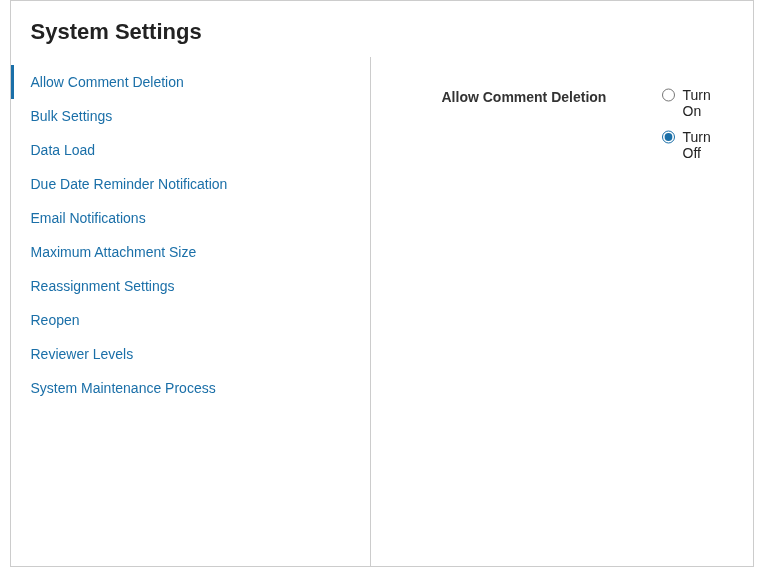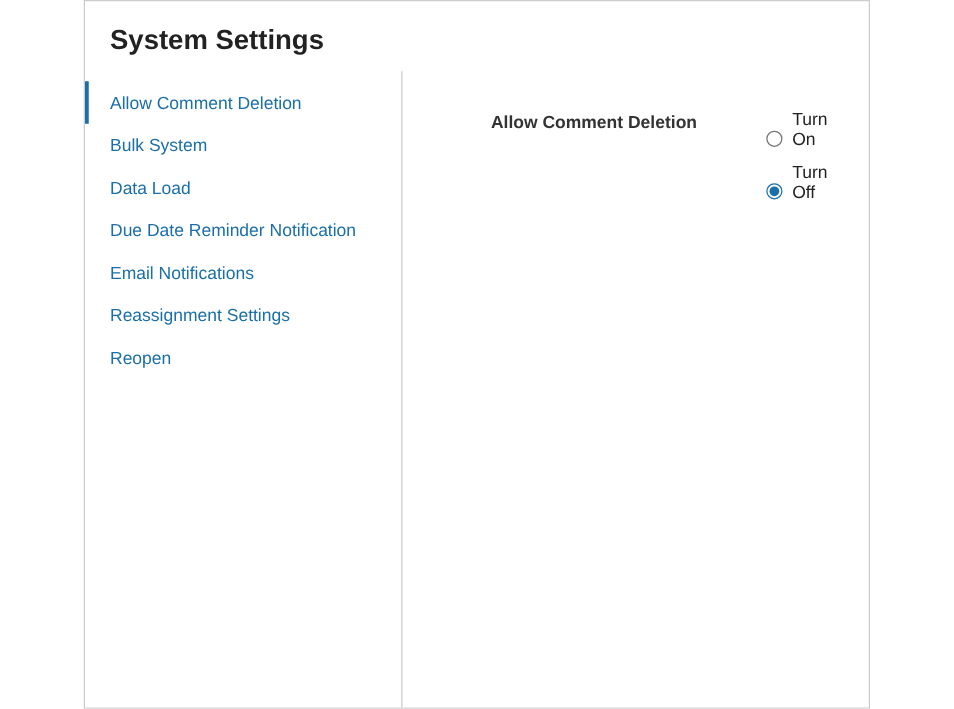--- a/index.html
+++ b/index.html
@@ -11,21 +11,21 @@
     body {
       font-family: Arial, sans-serif;
       background: #fff;
       display: flex;
       justify-content: center;
       align-items: center;
       min-height: 100vh;
     }
 
     .main-container {
-      width: 629px;
+      width: 744px;
       min-height: 567px;
       border: 1px solid #ccc;
       background: #fff;
       display: flex;
       flex-direction: column;
     }
 
     .page-title {
       font-size: 22px;
       font-weight: bold;
@@ -82,21 +82,21 @@
     }
 
     .radio-group {
       display: flex;
       flex-direction: column;
       gap: 10px;
     }
 
     .radio-option {
       display: flex;
-      align-items: flex-end;
+      align-items: flex-start;
       gap: 8px;
       font-size: 14px;
       color: #222;
       cursor: pointer;
     }
 
     .radio-option input[type="radio"] {
       width: 16px;
       height: 16px;
       cursor: pointer;
@@ -106,26 +106,29 @@
 </head>
 <body>
 
 <div class="main-container">
   <div class="page-title">System Settings</div>
 
   <div class="content-area">
     <nav class="sidebar">
 
     <a class="sidebar-item active">Allow Comment Deletion</a>
-        <a class="sidebar-item">Bulk System</a>
+        <a class="sidebar-item">Bulk Settings</a>
         <a class="sidebar-item">Data Load</a>
         <a class="sidebar-item">Due Date Reminder Notification</a>
         <a class="sidebar-item">Email Notifications</a>
+        <a class="sidebar-item">Maximum Attachment Size</a>
         <a class="sidebar-item">Reassignment Settings</a>
         <a class="sidebar-item">Reopen</a>
+        <a class="sidebar-item">Reviewer Levels</a>
+        <a class="sidebar-item">System Maintenance Process</a>
       </nav>
 
     <div class="main-panel">
       <div class="setting-row">
         <div class="setting-label">Allow Comment Deletion</div>
         <div class="radio-group">
           <label class="radio-option">
             <input type="radio" name="allow_comment_deletion" style="">
             <span>Turn On</span>
           </label>

